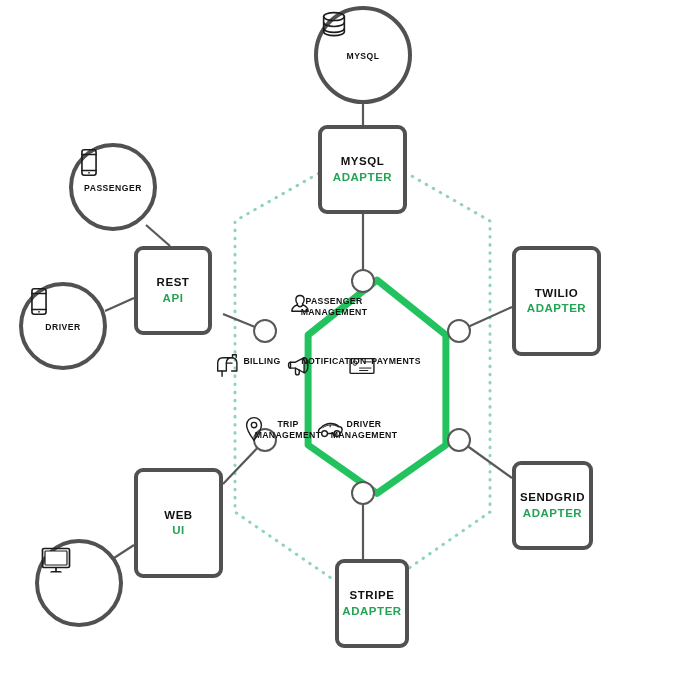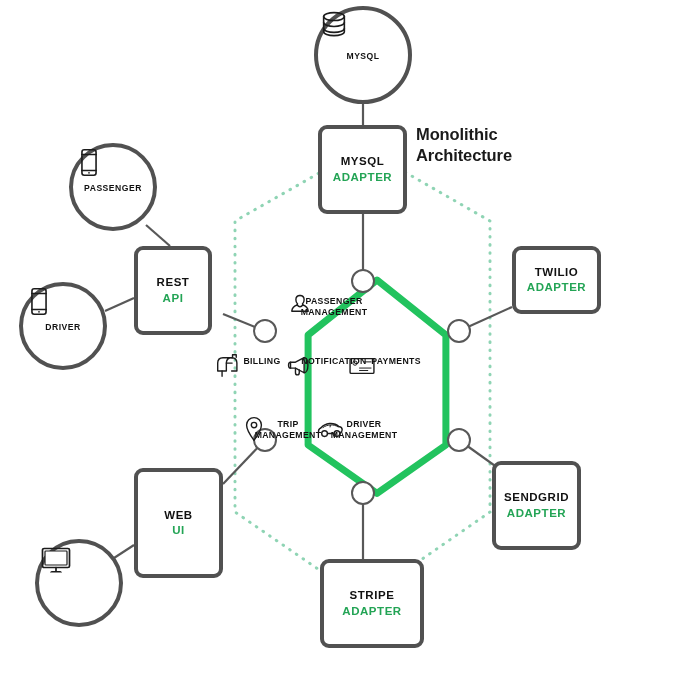--- a/index.html
+++ b/index.html
@@ -98,45 +98,43 @@
     <g id="port-group">
         <circle cx="363" cy="281" r="11" fill="#ffffff" stroke="#585858" stroke-width="2"></circle>
         <circle cx="265" cy="331" r="11" fill="#ffffff" stroke="#585858" stroke-width="2"></circle>
         <circle cx="459" cy="331" r="11" fill="#ffffff" stroke="#585858" stroke-width="2"></circle>
         <circle cx="265" cy="440" r="11" fill="#ffffff" stroke="#585858" stroke-width="2"></circle>
         <circle cx="459" cy="440" r="11" fill="#ffffff" stroke="#585858" stroke-width="2"></circle>
         <circle cx="363" cy="493" r="11" fill="#ffffff" stroke="#585858" stroke-width="2"></circle>
       </g>
   </svg>
 
-  <div class="title" style="left: 416px; top: 124px;">Monolithic
-Architecture</div>
 
   <div id="boxes-layer">
       <div class="node-box" style="left: 318px; top: 125px; width: 89px; height: 89px;">
         <span class="l1">MYSQL</span>
         <span class="l2">ADAPTER</span>
       </div>
       <div class="node-box" style="left: 134px; top: 246px; width: 78px; height: 89px;">
         <span class="l1">REST</span>
         <span class="l2">API</span>
       </div>
-      <div class="node-box" style="left: 512px; top: 246px; width: 89px; height: 68px;">
+      <div class="node-box" style="left: 512px; top: 246px; width: 89px; height: 110px;">
         <span class="l1">TWILIO</span>
         <span class="l2">ADAPTER</span>
       </div>
       <div class="node-box" style="left: 134px; top: 468px; width: 89px; height: 110px;">
         <span class="l1">WEB</span>
         <span class="l2">UI</span>
       </div>
-      <div class="node-box" style="left: 492px; top: 461px; width: 89px; height: 89px;">
+      <div class="node-box" style="left: 512px; top: 461px; width: 81px; height: 89px;">
         <span class="l1">SENDGRID</span>
         <span class="l2">ADAPTER</span>
       </div>
-      <div class="node-box" style="left: 320px; top: 559px; width: 104px; height: 89px; align-items: center;">
+      <div class="node-box" style="left: 335px; top: 559px; width: 74px; height: 89px; align-items: center;">
         <span class="l1">STRIPE</span>
         <span class="l2">ADAPTER</span>
       </div>
     </div>
   <div id="circles-layer">
       <div class="node-circle" style="left: 314px; top: 6px; width: 98px; height: 98px;">
         <span class="cicon">
           <svg width="32" height="32" viewBox="0 0 34 34">
             <ellipse cx="17" cy="7" rx="11" ry="4.2" fill="none" stroke="#1c1c1c" stroke-width="1.7" stroke-linecap="round" stroke-linejoin="round"></ellipse>
                <path d="M6 7v16c0 2.3 4.9 4.2 11 4.2s11-1.9 11-4.2V7" fill="none" stroke="#1c1c1c" stroke-width="1.7" stroke-linecap="round" stroke-linejoin="round"></path>

